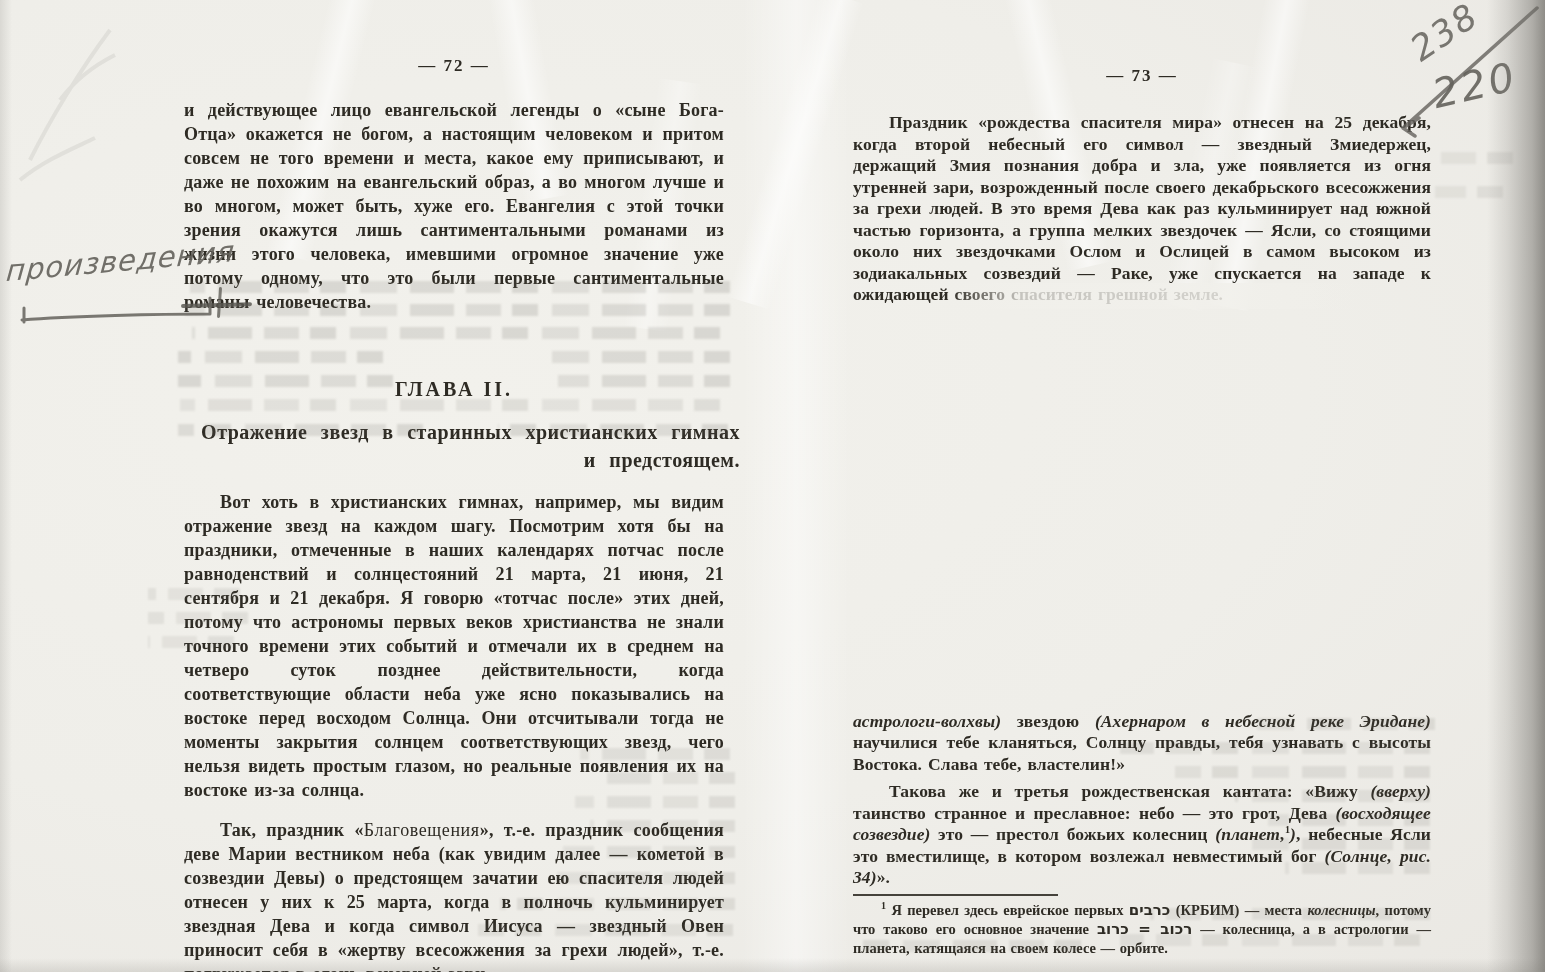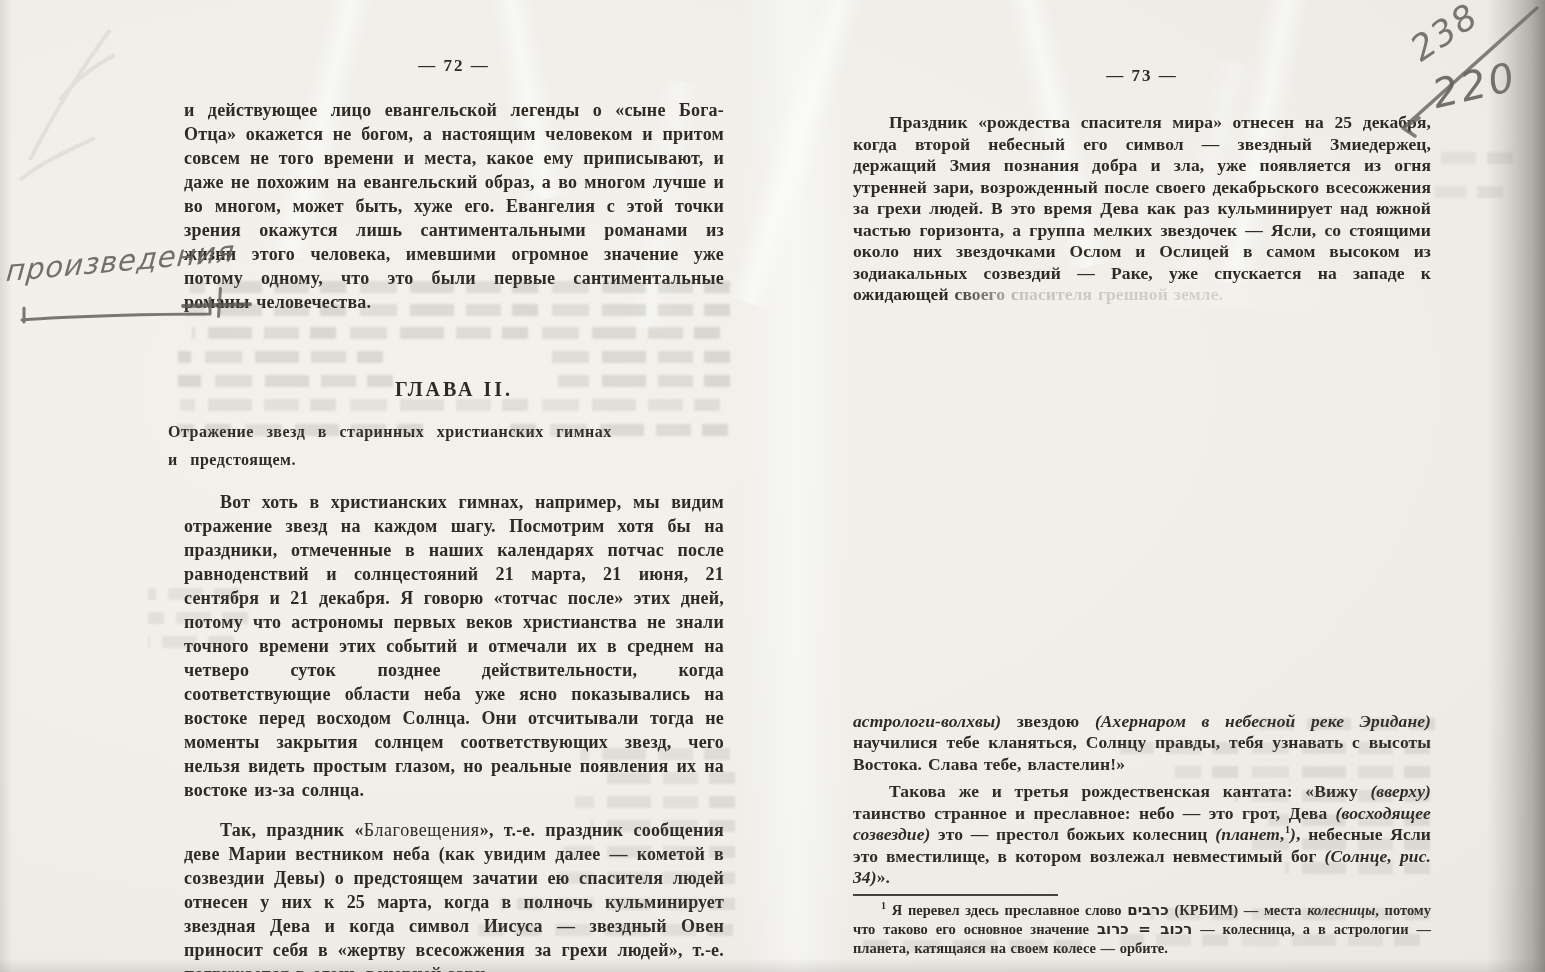--- a/index.html
+++ b/index.html
@@ -33,21 +33,21 @@
   .page72{left:168px;top:56px;width:572px;}
   .page73{left:853px;top:66px;width:578px;}
   .pageno{text-align:center;font-size:17px;font-weight:700;letter-spacing:2px;}
   .body{font-size:18px;line-height:24px;font-weight:700;text-align:justify;
     word-spacing:2px;letter-spacing:.2px;margin:16px;}
   .body73{font-size:17.5px;line-height:21.5px;font-weight:700;text-align:justify;
     word-spacing:1.5px;letter-spacing:.1px;margin:0;}
   .indent{text-indent:36px;}
   .p72-para1{margin-top:22px;}
   .chapter{margin:64px 0 0 0;text-align:center;font-size:20px;font-weight:700;letter-spacing:3px;}
-  .chap-title{margin:17px 0 0 0;text-align:left;font-size:16px;font-weight:700;
+  .chap-title{margin:17px 0 0 0;text-align:right;font-size:20px;font-weight:700;
     line-height:28px;letter-spacing:.5px;word-spacing:8px;}
   .p72-para2{margin-top:12px;}
   .p73-para1{margin-top:26px;}
   .figure-gap{height:405px;}
   .p73-para3{margin-top:6px;}
   .fnrule{margin-top:5px;width:205px;border-top:2px solid #45423b;}
   .footnote{margin:5px 0 0 0;font-size:14.5px;line-height:19px;font-weight:600;
     text-align:justify;word-spacing:1px;text-indent:28px;}
   .ital{font-style:italic;}
   .boldword{font-weight:400;letter-spacing:.6px;}
@@ -106,21 +106,21 @@
     <p class="body73 indent p73-para1">Праздник «рождества спасителя мира» отнесен на 25 декабря, когда второй небесный его символ — звездный Змиедержец, держащий Змия познания добра и зла, уже появляется из огня утренней зари, возрожденный после своего декабрьского всесожжения за грехи людей. В это время Дева как раз кульминирует над южной частью горизонта, а группа мелких звездочек — Ясли, со стоящими около них звездочками Ослом и Ослицей в самом высоком из зодиакальных созвездий — Раке, уже спускается на западе к ожидающей своего спасителя грешной земле.</p>
 
     <div class="figure-gap"></div>
 
     <p class="body73"><span class="ital">астрологи-волхвы)</span><span> звездою </span><span class="ital">(Ахернаром в небесной реке Эридане)</span><span> научилися тебе кланяться, Солнцу правды, тебя узнавать с высоты Востока. Слава тебе, властелин!»</span></p>
 
     <p class="body73 indent p73-para3"><span>Такова же и третья рождественская кантата: «Вижу </span><span class="ital">(вверху)</span><span> таинство странное и преславное: небо — это грот, Дева </span><span class="ital">(восходящее созвездие)</span><span> это — престол божьих колесниц </span><span class="ital">(планет,</span><sup>1</sup><span class="ital">)</span><span>, небесные Ясли это вместилище, в котором возлежал невместимый бог </span><span class="ital">(Солнце, рис. 34)</span><span>».</span></p>
 
     <div class="fnrule"></div>
 
-    <p class="footnote"><sup>1</sup><span> Я перевел здесь преславное слово </span><span class="hebrew" dir="rtl">כרבים</span><span> (КРБИМ) — места </span><span class="ital">колесницы</span><span>, потому что таково его основное значение </span><span class="hebrew" dir="rtl">רכוב = כרוב</span><span> — колесница, а в астрологии — планета, катящаяся на своем колесе — орбите.</span></p>
+    <p class="footnote"><sup>1</sup><span> Я перевел здесь еврейское первых </span><span class="hebrew" dir="rtl">כרבים</span><span> (КРБИМ) — места </span><span class="ital">колесницы</span><span>, потому что таково его основное значение </span><span class="hebrew" dir="rtl">רכוב = כרוב</span><span> — колесница, а в астрологии — планета, катящаяся на своем колесе — орбите.</span></p>
   </section>
 
   <div class="ghost" style="left:190px;top:281px;width:540px;"></div>
   <div class="ghost" style="left:185px;top:304px;width:545px;"></div>
   <div class="ghost" style="left:192px;top:327px;width:528px;"></div>
   <div class="ghost" style="left:178px;top:351px;width:205px;"></div>
   <div class="ghost" style="left:545px;top:351px;width:185px;"></div>
   <div class="ghost" style="left:178px;top:375px;width:215px;"></div>
   <div class="ghost" style="left:558px;top:375px;width:172px;"></div>
   <div class="ghost" style="left:180px;top:399px;width:540px;opacity:.25;"></div>

